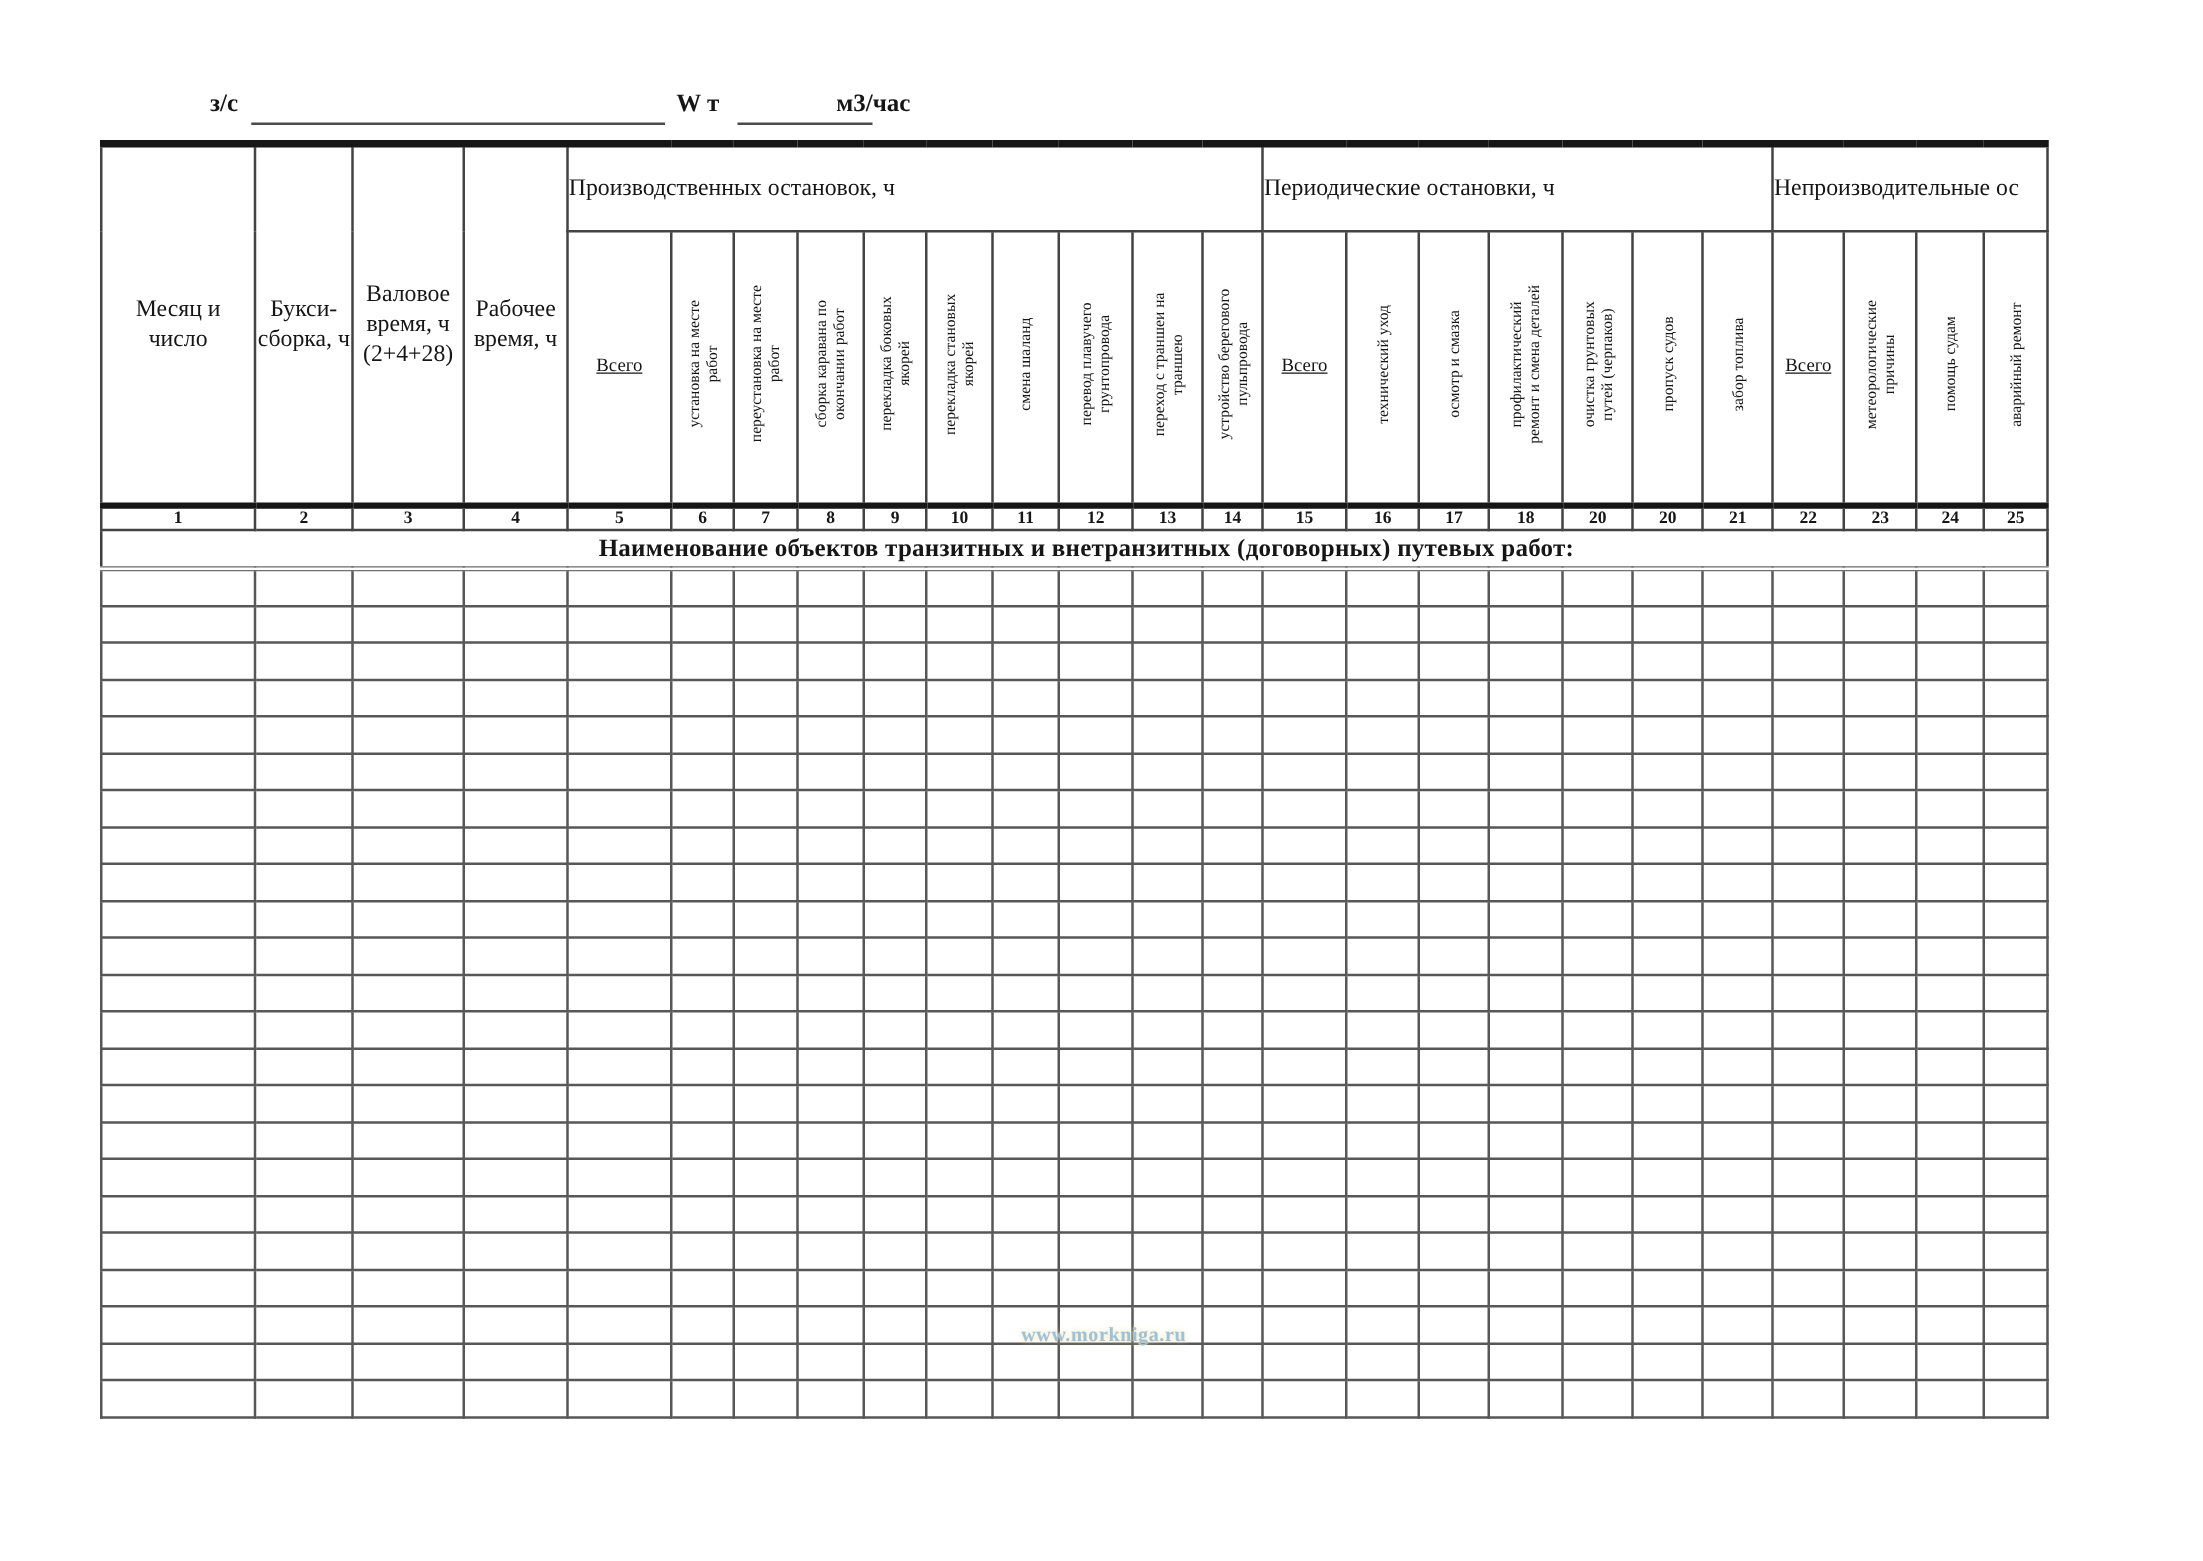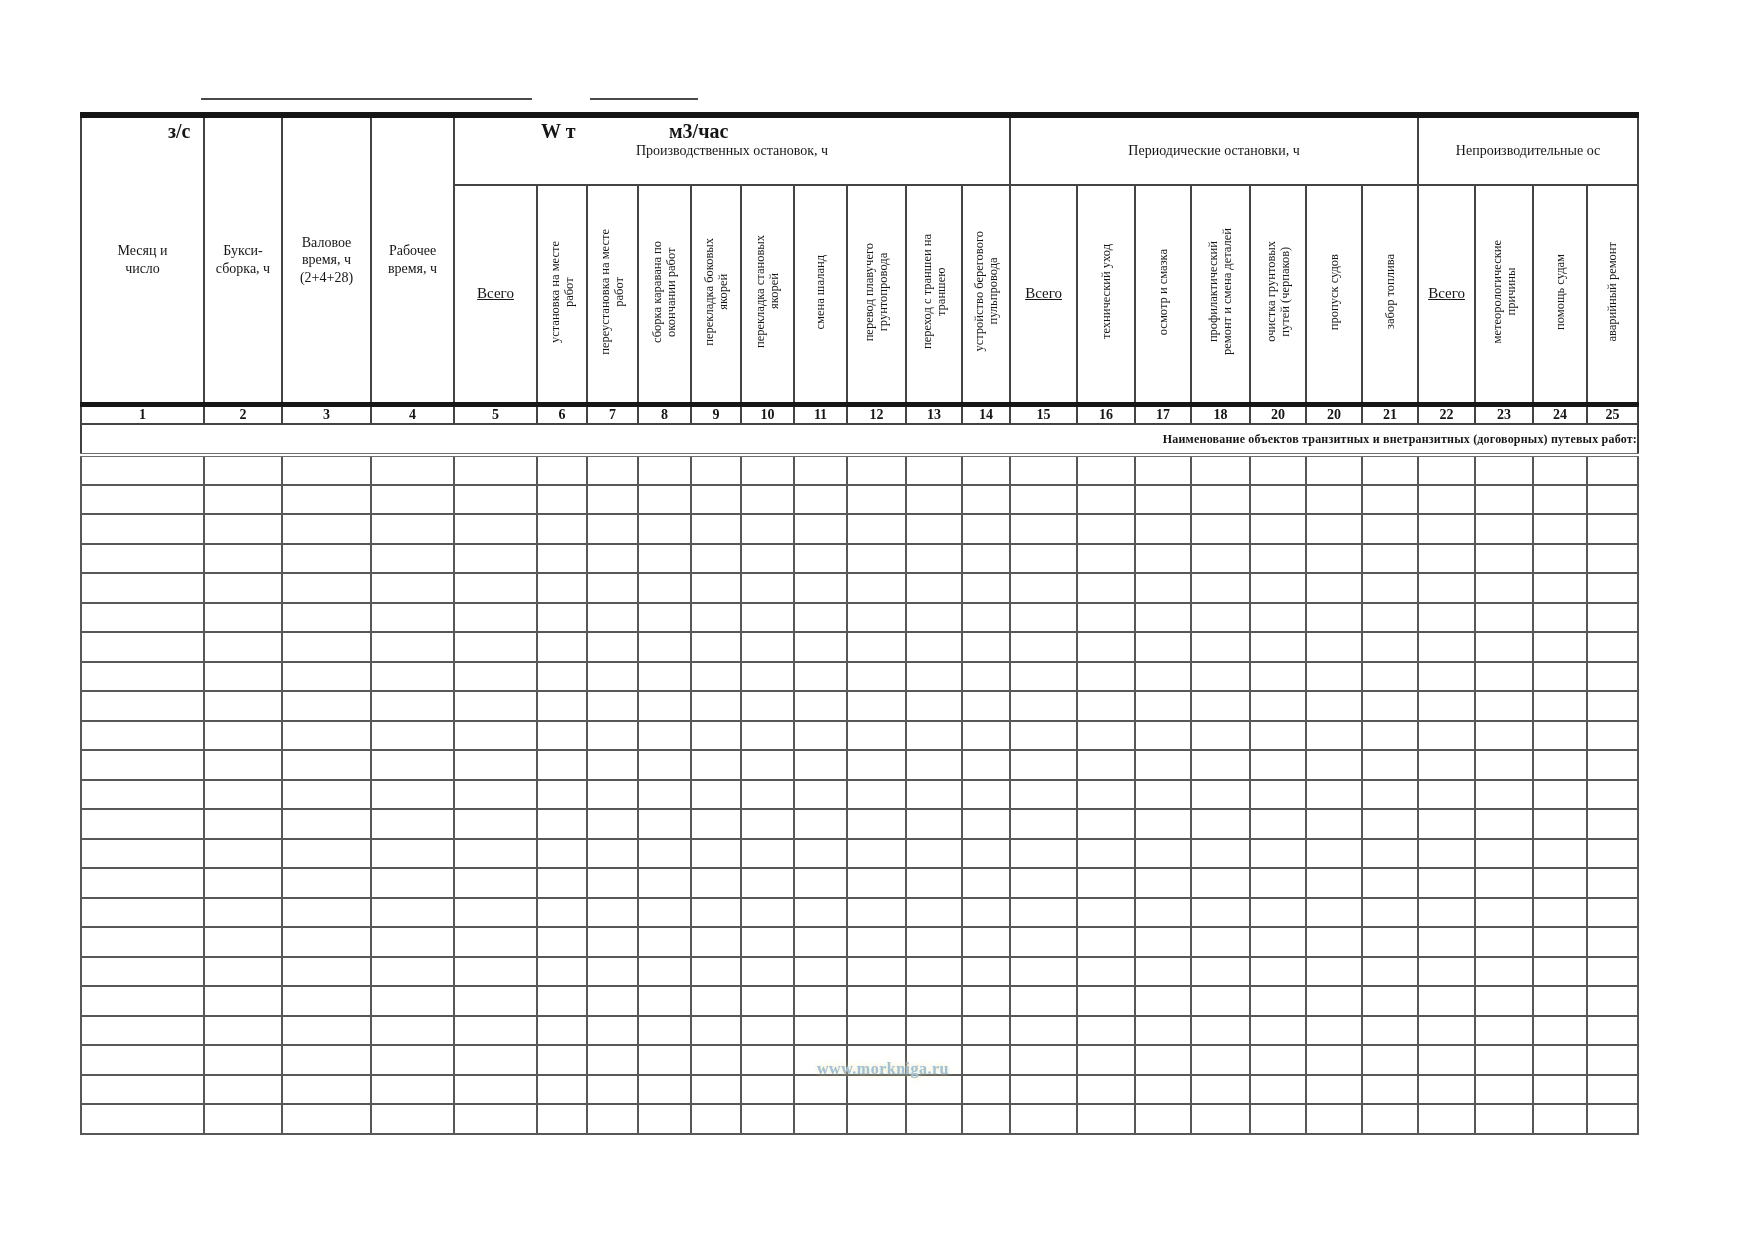--- a/index.html
+++ b/index.html
@@ -3,48 +3,48 @@
 <meta charset="utf-8">
 <style>
   html,body{margin:0;padding:0;}
   body{
     width:1762px;height:1249px;position:relative;background:#ffffff;
     font-family:"Liberation Serif","DejaVu Serif",serif;color:#161616;
     overflow:hidden;
   }
   
   .form-line{position:absolute;top:70px;left:0;width:1762px;height:36px;font-size:20px;font-weight:bold;}
-  .form-line .lbl{position:absolute;top:2px;margin-top:48px;}
+  .form-line .lbl{position:absolute;top:2px;}
   .blank{position:absolute;top:0;height:28px;border-bottom:2px solid #4a4a4a;}
   
   table.log{
     position:absolute;left:80px;top:112px;width:1557px;
     border-collapse:collapse;table-layout:fixed;
     border-top:6px solid #161616;
     border-left:2px solid #3f3f3f;border-right:2px solid #3f3f3f;
   }
   table.log td{border:2px solid #434343;padding:0;overflow:hidden;}
   tr.grp{height:70px;}
-  tr.grp td{font-size:14px;text-align:center;vertical-align:middle;}
+  tr.grp td{font-size:19px;vertical-align:middle;}
   td.grp-clip{text-align:left;white-space:nowrap;padding-left:8px;}
   tr.rot-row{height:219px;text-decoration:underline;}
   td.fixedhead{font-size:15px;text-align:center;vertical-align:middle;white-space:pre-line;line-height:1.25;}
   td.vsego{font-size:15px;text-align:center;vertical-align:middle;}
   td.rot{text-align:center;vertical-align:middle;}
   .vert{
     display:inline-block;writing-mode:vertical-rl;transform:rotate(180deg);
     font-size:12.5px;line-height:1.15;white-space:pre-line;max-height:212px;text-align:center;
   }
   tr.nums{height:20px;}
   tr.nums td{border-top:5px solid #161616;font-size:14px;font-weight:bold;text-align:center;vertical-align:middle;}
   tr.title-row{height:31px;}
   tr.title-row td{
     border-left:2px solid #3f3f3f;border-right:2px solid #3f3f3f;
     border-bottom:4px double #6e6e6e;
-    font-size:12px;font-weight:bold;text-align:right;vertical-align:middle;padding-left:19px;letter-spacing:0.2px;
+    font-size:20px;font-weight:bold;text-align:center;vertical-align:middle;padding-left:19px;letter-spacing:0.2px;
   }
   tbody.grid tr{height:29.5px;}
   tbody.grid td{border:2px solid #575757;}
   
   .watermark{
     position:absolute;left:778px;top:1060px;width:210px;text-align:center;
     font-size:16px;font-weight:bold;letter-spacing:0.5px;
     color:rgba(152,190,221,0.95);
     text-shadow:0 0 1px rgba(243,236,190,0.9),0 0 6px rgba(238,228,170,0.9);
   }

